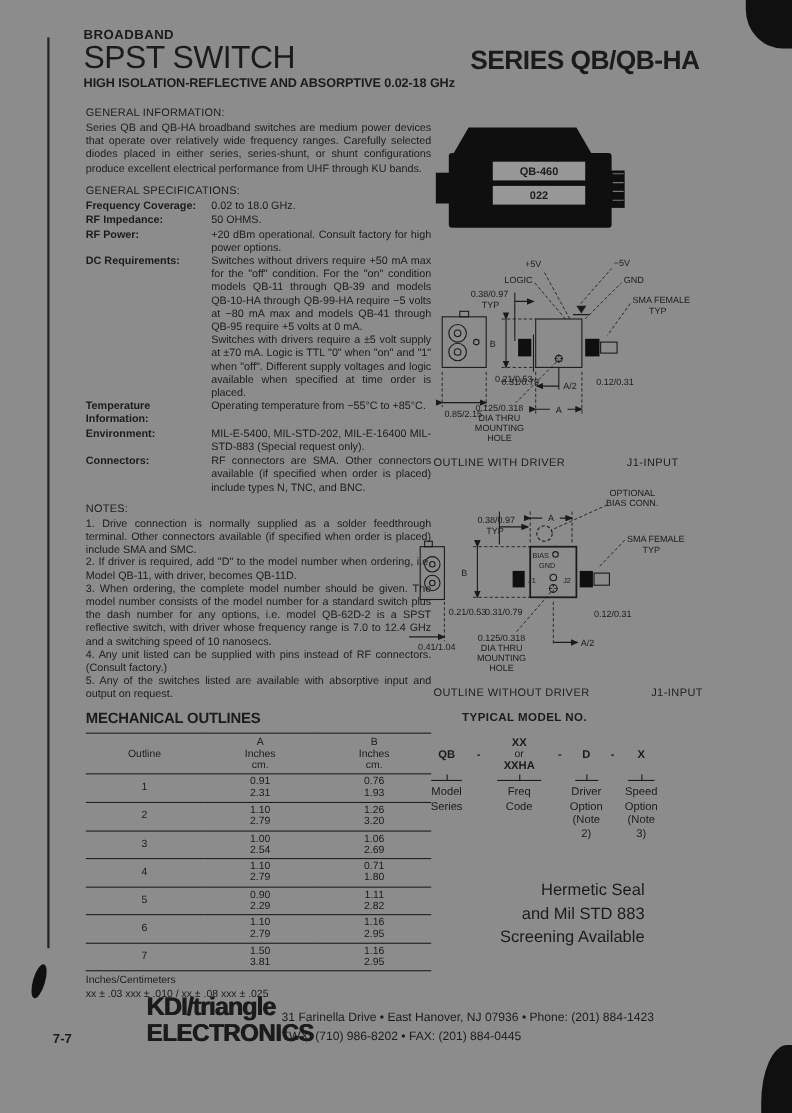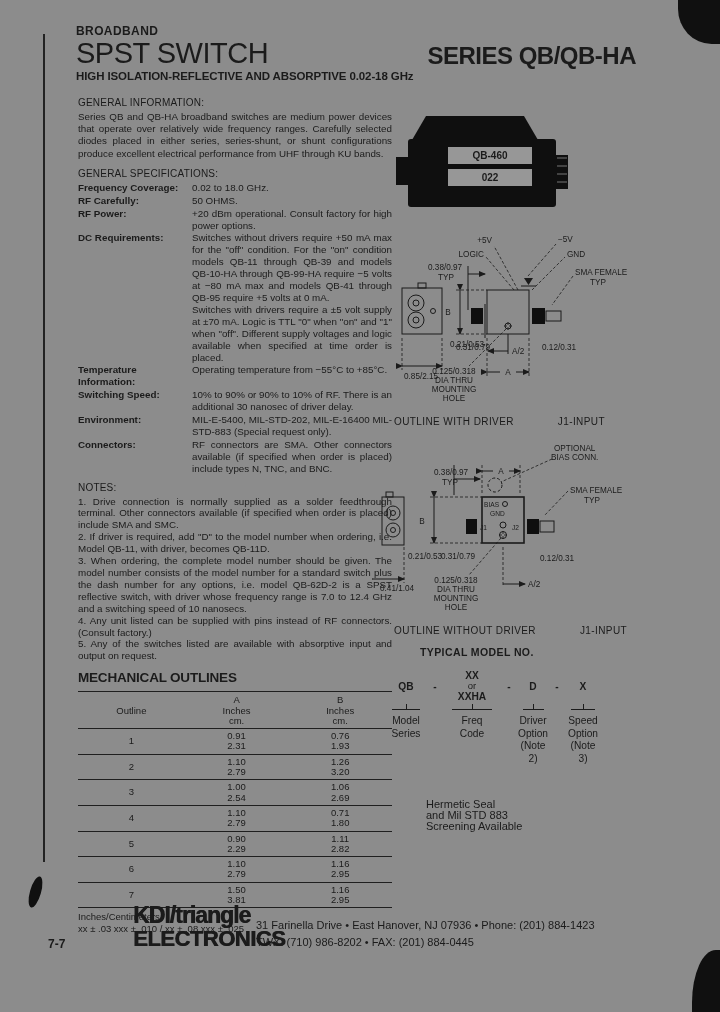--- a/index.html
+++ b/index.html
@@ -36,42 +36,42 @@
   table.mo{width:100%;border-collapse:collapse;text-align:center;
            font-size:9.5px;line-height:10.3px;border-bottom:1.5px solid #1f1f1f}
   .mo th,.mo td{border-top:1.2px solid #1f1f1f;font-weight:normal;padding:2px 0;vertical-align:middle}
   .mo th{padding:3px 0 2px}
   .units{font-size:9.5px;margin-top:3px;line-height:11.5px}
 
   
   .rightcol{position:absolute;left:372px;top:110px;width:334px}
   .photo{margin:0 0 8px 24px;display:block}
   .drawing{display:block}
-  .draw-cap{display:flex;gap:44px;font-size:10px;letter-spacing:.4px;margin:-2px 0 8px 22px}
+  .draw-cap{display:flex;gap:56px;font-size:10px;letter-spacing:.4px;margin:-2px 0 8px 22px}
   svg text{font-size:8.2px;fill:#1b1b1b;font-family:"Liberation Sans",sans-serif}
   svg .sm{font-size:6.6px}
   svg line,svg rect.o,svg circle.o,svg path.o,svg polyline{stroke:#1b1b1b;fill:none;stroke-width:1}
   svg .dash{stroke-dasharray:3 2;stroke-width:.8}
   svg .fill{fill:#0f0f0f;stroke:none}
 
   
   .tm{margin:10px 0 0 14px;width:300px;font-size:10.2px}
   .tm-h{font-size:10.5px;font-weight:bold;margin-left:34px;letter-spacing:.4px}
   .tm-code{display:flex;align-items:center;margin-top:12px;font-weight:bold}
   .tm-col{display:flex;flex-direction:column;align-items:center}
   .w1{width:40px}.w2{width:56px}.w3{width:30px}.w4{width:34px}
   .tm-dash{width:18px;text-align:center;font-weight:bold}
   .tm-or{font-weight:normal;font-size:9.5px;line-height:10px}
   .tm-row{display:flex;margin-top:2px}
   .tick{height:9px;position:relative}
   .tick::before{content:"";position:absolute;left:50%;top:0;width:1px;height:5px;background:#1b1b1b}
   .tick::after{content:"";position:absolute;left:15%;right:15%;top:5px;border-top:1px solid #1b1b1b}
   .tm-leg{white-space:pre-line;text-align:center;line-height:12.5px;font-size:10.2px}
-  .tm-seal{margin:34px 0 0 40px;width:160px;text-align:left;white-space:pre-line;
-           line-height:11px;font-size:11px}
+  .tm-seal{margin:34px 0 0 40px;width:160px;text-align:right;white-space:pre-line;
+           line-height:21px;font-size:15px}
 
   
   .pageno{position:absolute;left:48px;top:937px;font-size:12px;font-weight:bold}
   .logo{position:absolute;left:133px;top:904px;line-height:1}
   .logo-1{font-size:23px;font-weight:bold;letter-spacing:-1px;text-shadow:.6px 0 0 currentColor}
   .logo-2{font-size:22px;font-weight:bold;margin-top:1px;letter-spacing:-.5px;text-shadow:.7px 0 0 currentColor}
   .addr{position:absolute;left:256px;top:917px;font-size:11px;line-height:17px}
 </style>
 </head>
 <body>
@@ -92,39 +92,35 @@
   <div class="sec-h">GENERAL INFORMATION:</div>
   <div class="gi-body">Series QB and QB-HA broadband switches are medium power devices that operate over relatively wide frequency ranges. Carefully selected diodes placed in either series, series-shunt, or shunt configurations produce excellent electrical performance from UHF through KU bands.</div>
 
   <div class="sec-h">GENERAL SPECIFICATIONS:</div>
   <div class="specs">
     <div class="spec-row">
         <div class="spec-label">Frequency Coverage:</div>
         <div class="spec-value">0.02 to 18.0 GHz.</div>
       </div>
     <div class="spec-row">
-        <div class="spec-label">RF Carefully:</div>
+        <div class="spec-label">RF Impedance:</div>
         <div class="spec-value">50 OHMS.</div>
       </div>
     <div class="spec-row">
         <div class="spec-label">RF Power:</div>
         <div class="spec-value">+20 dBm operational. Consult factory for high power options.</div>
       </div>
     <div class="spec-row">
         <div class="spec-label">DC Requirements:</div>
         <div class="spec-value">Switches without drivers require +50 mA max for the "off" condition. For the "on" condition models QB-11 through QB-39 and models QB-10-HA through QB-99-HA require −5 volts at −80 mA max and models QB-41 through QB-95 require +5 volts at 0 mA.
 Switches with drivers require a ±5 volt supply at ±70 mA. Logic is TTL "0" when "on" and "1" when "off". Different supply voltages and logic available when specified at time order is placed.</div>
       </div>
     <div class="spec-row">
         <div class="spec-label">Temperature Information:</div>
         <div class="spec-value">Operating temperature from −55°C to +85°C.</div>
-      </div>
-    <div class="spec-row">
-        <div class="spec-label">Switching Speed:</div>
-        <div class="spec-value">10% to 90% or 90% to 10% of RF. There is an additional 30 nanosec of driver delay.</div>
       </div>
     <div class="spec-row">
         <div class="spec-label">Environment:</div>
         <div class="spec-value">MIL-E-5400, MIL-STD-202, MIL-E-16400 MIL-STD-883 (Special request only).</div>
       </div>
     <div class="spec-row">
         <div class="spec-label">Connectors:</div>
         <div class="spec-value">RF connectors are SMA. Other connectors available (if specified when order is placed) include types N, TNC, and BNC.</div>
       </div>
   </div>

